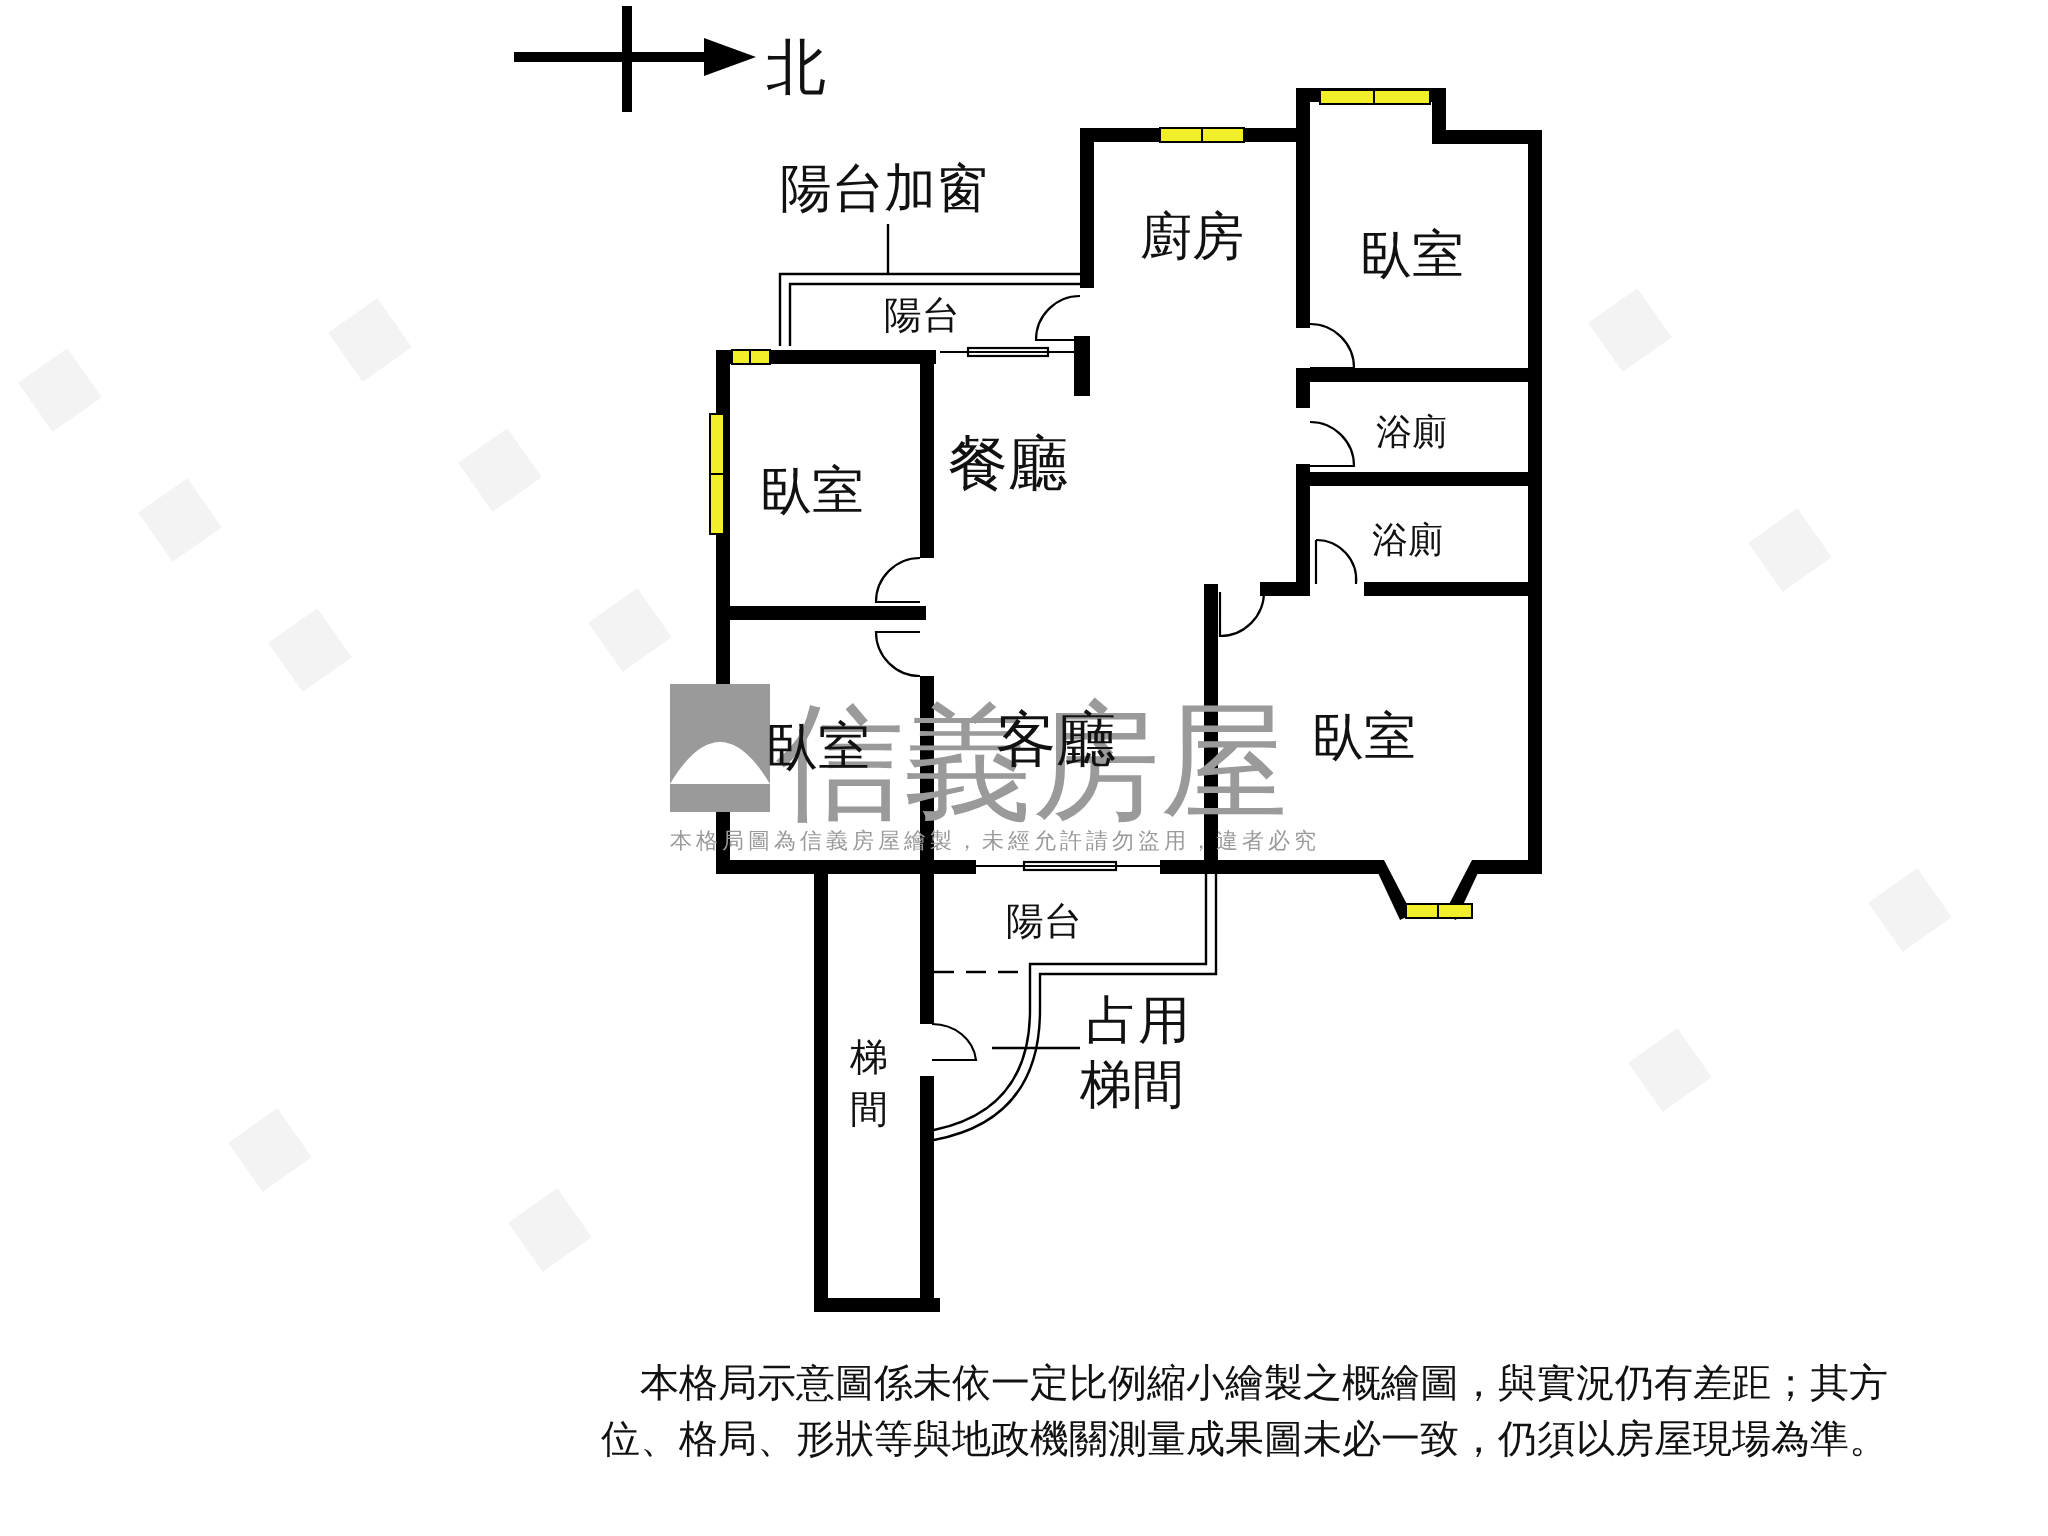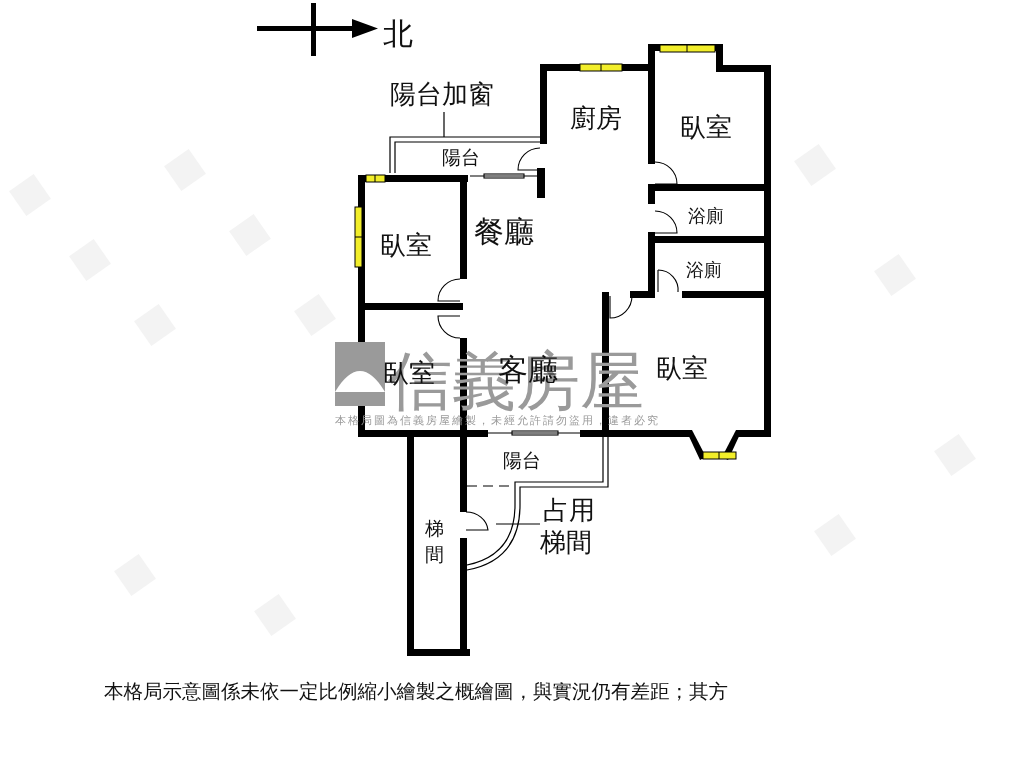--- a/index.html
+++ b/index.html
@@ -5,21 +5,21 @@
   html,body{margin:0;padding:0;background:#fff;}
   body{width:1024px;height:768px;position:relative;overflow:hidden;font-family:"DejaVu Sans","Liberation Sans",sans-serif;}
   svg{position:absolute;left:0;top:0;}
   .lbl{font-family:"DejaVu Sans","Liberation Sans",sans-serif;fill:#111;}
   .wm-big{font-family:"DejaVu Sans","Liberation Sans",sans-serif;fill:#9a9a9a;}
   .wm-small{font-family:"DejaVu Sans","Liberation Sans",sans-serif;fill:#9a9a9a;letter-spacing:2px;}
   .wall{fill:#000;}
   .win{fill:#f2ee2a;stroke:#000;stroke-width:1;}
   .thin{fill:none;stroke:#000;stroke-width:1.2;}
   #disclaimer{position:absolute;left:104px;top:678px;width:840px;font-family:"DejaVu Sans","Liberation Sans",sans-serif;font-size:19.5px;line-height:28px;color:#111;}
-  #disclaimer div{white-space:nowrap;}
+  #disclaimer div{white-space:nowrap;text-align:right;}
 </style>
 </head>
 <body>
 
 <svg width="1024" height="768" viewBox="0 0 1024 768">
 
   <g fill="#f3f3f3">
     <rect x="15" y="180" width="30" height="30" transform="rotate(-35 30 195)"></rect>
     <rect x="170" y="155" width="30" height="30" transform="rotate(-35 185 170)"></rect>
     <rect x="75" y="245" width="30" height="30" transform="rotate(-35 90 260)"></rect>
@@ -160,13 +160,14 @@
   <text class="lbl" x="656" y="377" font-size="26">臥室</text>
   <text class="lbl" x="503" y="467" font-size="19">陽台</text>
   <text class="lbl" x="543" y="519" font-size="26">占用</text>
   <text class="lbl" x="540" y="551" font-size="26">梯間</text>
   <text class="lbl" x="425" y="535" font-size="19">梯</text>
   <text class="lbl" x="425" y="561" font-size="19">間</text>
 </svg>
 
 <div id="disclaimer">
   <div>本格局示意圖係未依一定比例縮小繪製之概繪圖，與實況仍有差距；其方</div>
+  <div>位、格局、形狀等與地政機關測量成果圖未必一致，仍須以房屋現場為準。</div>
 </div>
 
 </body></html>

